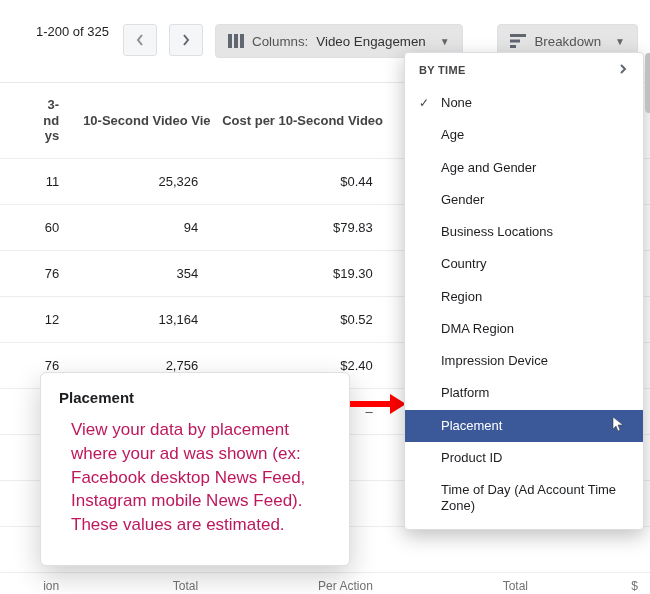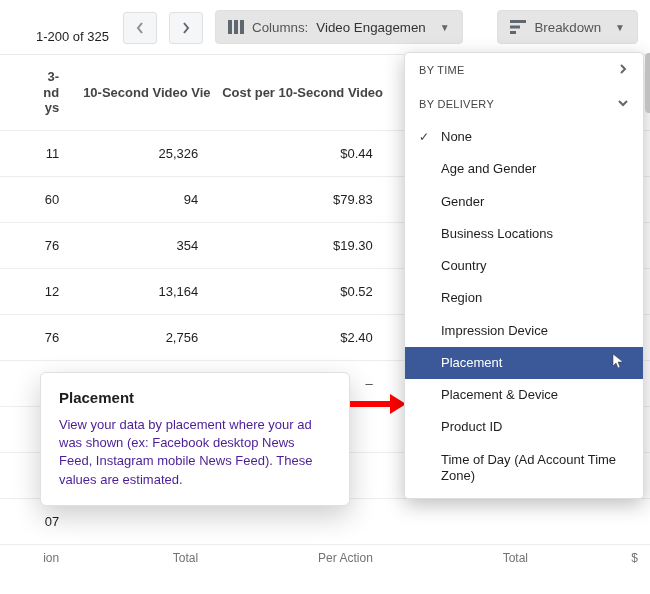--- a/index.html
+++ b/index.html
@@ -1,52 +1,52 @@
 <!DOCTYPE html>
 <html><head>
 <meta charset="utf-8">
 <style>
   * { box-sizing: border-box; }
   html, body { margin: 0; padding: 0; font-family: Helvetica, Arial, sans-serif; font-size: 13px; color: #1c1e21; background: #fff; }
   .stage { position: relative; width: 650px; height: 594px; overflow: hidden; background: #fff; }
 
   
-  .toolbar { display: flex; align-items: flex-end; gap: 12px; padding: 10px 12px; border-bottom: 1px solid #E8E8E8; }
+  .toolbar { display: flex; align-items: flex-start; gap: 12px; padding: 24px 12px; border-bottom: 1px solid #E8E8E8; }
   .range { font-size: 13px; color: #1c1e21; margin-right: 2px; padding-left: 24px; }
   .pager-btn { width: 34px; height: 32px; border: 1px solid #dddfe2; background: #f5f6f7; border-radius: 3px; display:flex; align-items:center; justify-content:center; color:#8a8d91; cursor:pointer; }
   .tb-btn { display:flex; align-items:center; gap:8px; height:34px; padding:0 12px; border: 1px solid #dddfe2; background: #e5e5e5; border-radius: 4px; cursor:pointer; color:#444; }
   .tb-btn .label { color:#555; }
   .tb-btn .value { color:#333; }
   .tb-btn .tri { color:#666; font-size:10px; margin-left:6px; }
   .spacer { flex: 1; }
 
   
   .table-wrap { position: relative; }
   table { border-collapse: collapse; width: 100%; table-layout: fixed; }
   th, td { text-align: right; padding: 14px 12px; border-bottom: 1px solid #ebedf0; font-size: 13px; white-space: nowrap; overflow:hidden; }
   th { font-weight: 600; color:#444; line-height:1.2; height:62px; vertical-align: middle; background:#fff; }
   tbody tr { height: 46px; }
   .dash { color:#444; }
   .footer-row td { color:#737373; font-size:12px; border-bottom:none; padding-top:6px; }
 
   
   .dropdown { position: absolute; top: 52px; right: 6px; width: 240px; background:#fff; border:1px solid #dadde1; border-radius:4px; box-shadow: 0 6px 20px rgba(0,0,0,0.25); z-index: 20; }
-  .dd-section-header { display:flex; align-items:center; justify-content:space-between; padding:10px 14px; font-size:11px; font-weight:400; color:#444; letter-spacing:0.3px; }
+  .dd-section-header { display:flex; align-items:center; justify-content:space-between; padding:10px 14px; font-size:11px; font-weight:700; color:#444; letter-spacing:0.3px; }
   .dd-section-header .chev { color:#606770; }
   .dd-items { padding-bottom:6px; }
   .dd-item { display:flex; align-items:center; padding:8px 14px 8px 36px; cursor:pointer; color:#1c1e21; font-size:13px; line-height:1.25; position:relative; }
   .dd-item.selected { background:#3b5998; color:#fff; }
   .dd-item .check { position:absolute; left:14px; color:#444; font-size:12px; }
   .cursor { position:absolute; right:18px; top:50%; transform:translateY(-50%); font-size:12px; color:#fff; }
   .dd-scrollbar { position:absolute; top:0; right:-10px; width:8px; height:60px; background:#c0c0c0; border-radius:4px; }
 
   
   .tooltip { position:absolute; left:40px; top:372px; width:310px; background:#fff; border:1px solid #e0e0e0; border-radius:6px; box-shadow: 0 10px 28px rgba(0,0,0,0.2); padding:16px 18px; z-index:15; }
   .tooltip h4 { margin:0 0 10px 0; font-size:15px; font-weight:700; color:#1c1e21; }
-  .tooltip p { margin:0; font-size:13px; color:#4c1d95; line-height:1.4; }
+  .tooltip p { margin:12px; font-size:17px; color:#be185d; line-height:1.4; }
 
   
   .arrow { position:absolute; left:350px; top:392px; z-index:17; }
 
   
   .icon svg { display:block; }
 </style>
 </head>
 <body>
 <div class="stage">
@@ -202,59 +202,59 @@
 
 <div class="dropdown">
   <div class="dd-scrollbar"></div>
   <div id="dd-body">
         <div class="dd-section-header">
           <span>BY TIME</span>
           <span class="chev"><svg width="12" height="12" viewBox="0 0 12 12">
               <path d="M4 2l4 4-4 4" fill="none" stroke="#606770" stroke-width="2"></path>
             </svg></span>
         </div>
-        <div class="dd-section-header">
-          <span>BY DELIVERY</span>
-          <span class="chev"><svg width="12" height="12" viewBox="0 0 12 12">
-              <path d="M2 4l4 4 4-4" fill="none" stroke="#606770" stroke-width="2"></path>
-            </svg></span>
-        </div>
         <div class="dd-items">
           <div class="dd-item">
             <span class="check">✓</span>
             <span>None</span>
           </div>
           <div class="dd-item">
+            <span>Age</span>
+          </div>
+          <div class="dd-item">
             <span>Age and Gender</span>
           </div>
           <div class="dd-item">
             <span>Gender</span>
           </div>
           <div class="dd-item">
             <span>Business Locations</span>
           </div>
           <div class="dd-item">
             <span>Country</span>
           </div>
           <div class="dd-item">
             <span>Region</span>
           </div>
           <div class="dd-item">
+            <span>DMA Region</span>
+          </div>
+          <div class="dd-item">
             <span>Impression Device</span>
+          </div>
+          <div class="dd-item">
+            <span>Platform</span>
           </div>
           <div class="dd-item selected">
             <span>Placement</span>
             <span class="cursor"><svg width="14" height="16" viewBox="0 0 14 16">
                 <path d="M2 1l0 12 3-3 2 5 2-1-2-5 5 0z" fill="#fff" stroke="#333" stroke-width="0.5"></path>
               </svg></span>
           </div>
           <div class="dd-item">
-            <span>Placement &amp; Device</span>
-          </div>
-          <div class="dd-item">
             <span>Product ID</span>
           </div>
           <div class="dd-item">
             <span>Time of Day (Ad Account Time Zone)</span>
           </div>
         </div>
       </div>
 </div>
 
 </div>

